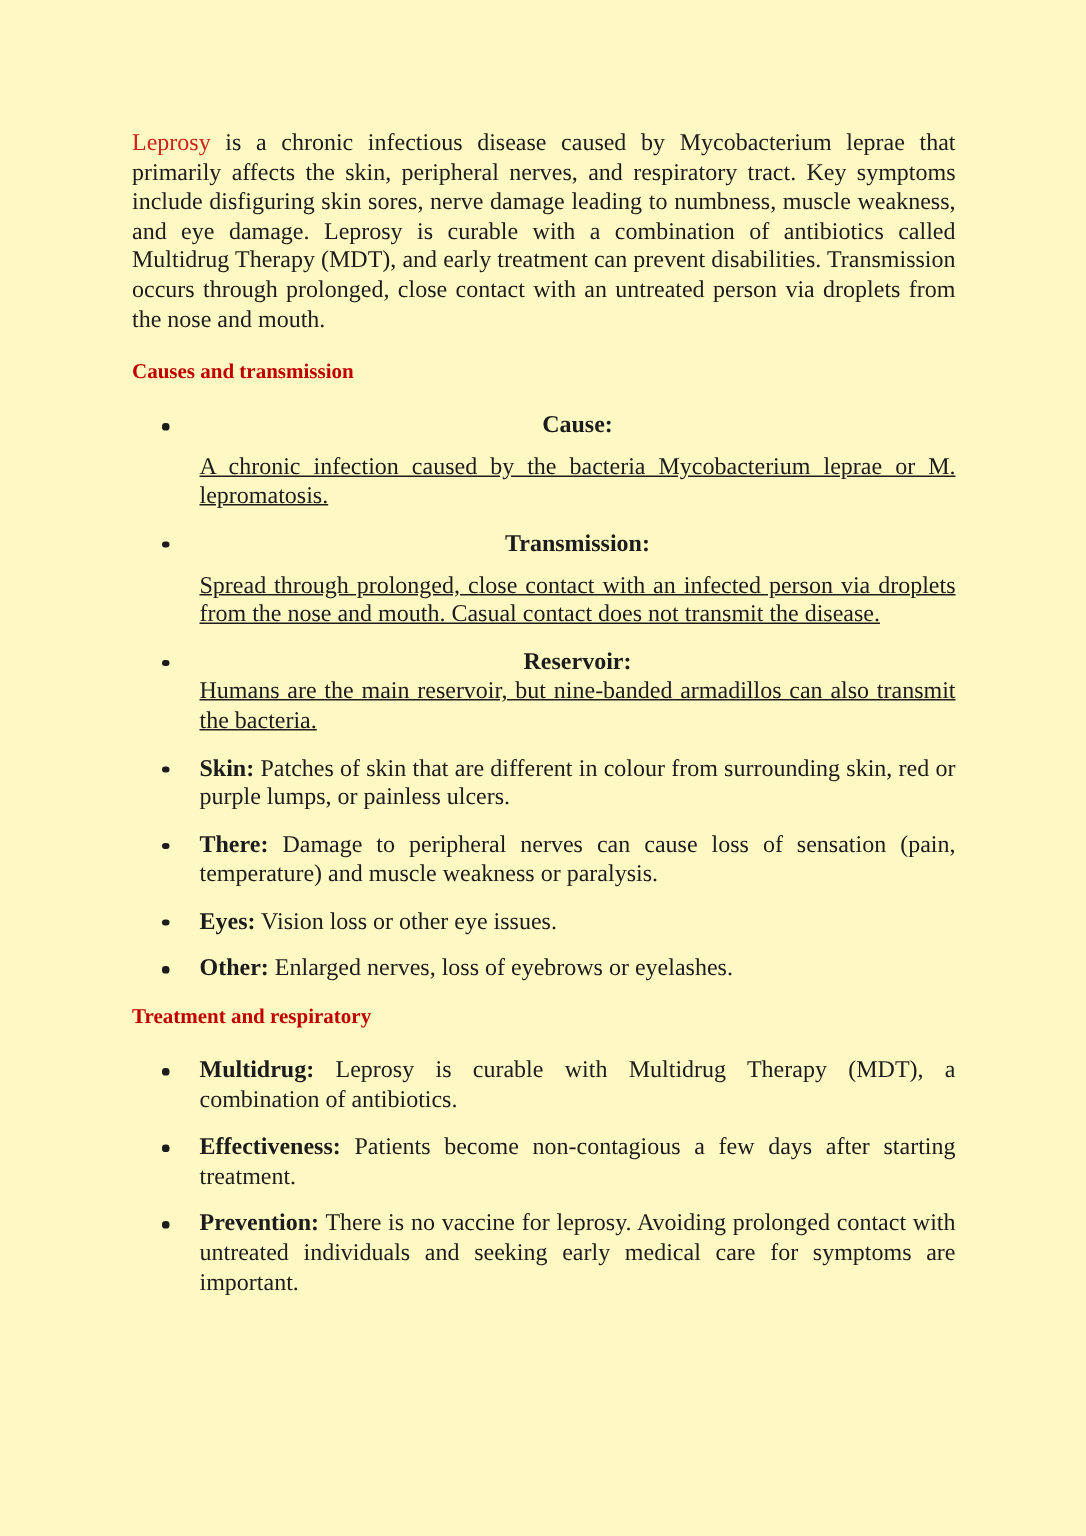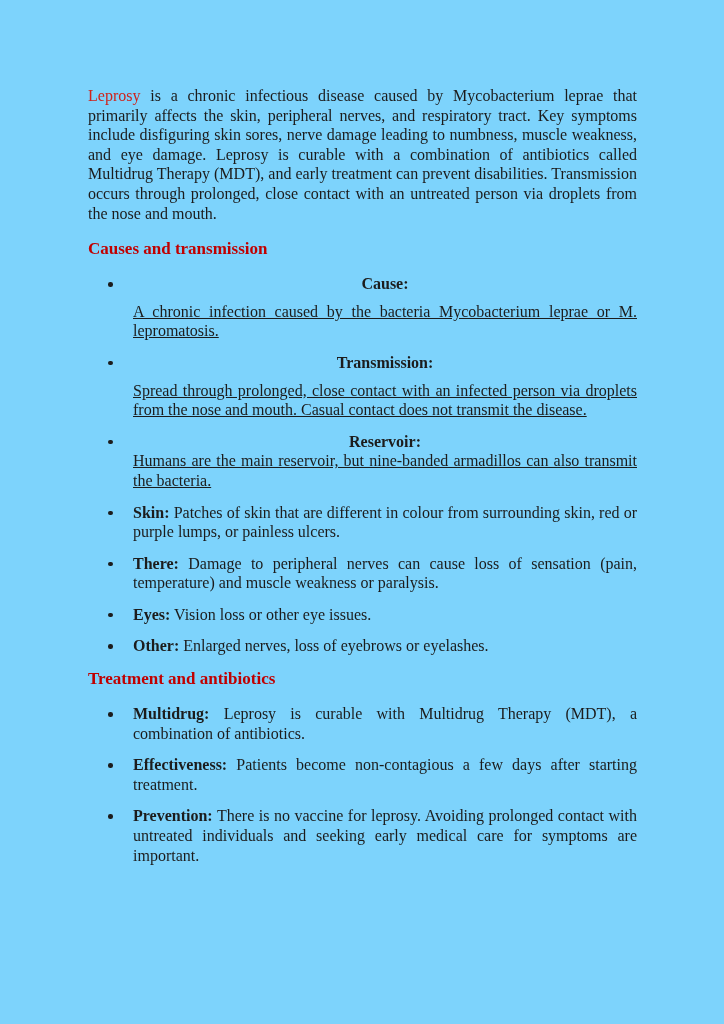--- a/index.html
+++ b/index.html
@@ -11,40 +11,40 @@
     height: 1024px;
     background: #dfe9d7;
     font-family: "Liberation Serif", "DejaVu Serif", serif;
     color: #1c1c1c;
     overflow: hidden;
   }
   .page {
     position: relative;
     width: 724px;
     height: 1024px;
-    background: #7dd3fc;
+    background: #fef9c3;
   }
   .content {
     position: absolute;
     left: 88px;
     top: 86px;
     width: 549px;
     font-size: 16px;
     line-height: 19.6px;
   }
   .intro {
     margin: 0 0 15px 0;
     text-align: justify;
   }
   .lead {
     color: #cf221a;
   }
   section { margin: 0; }
   .heading {
-    font-size: 17px;
+    font-size: 14px;
     line-height: 21px;
     font-weight: bold;
     color: #c00000;
     margin: 0 0 15px 0;
   }
   ul.bullets {
     list-style: none;
     margin: 0;
     padding: 0 0 0 45px;
   }
@@ -108,21 +108,21 @@
         <li>
           <p class="inline"><b class="run-in">Eyes:</b> <span>Vision loss or other eye issues.</span></p>
         </li>
         <li>
           <p class="inline"><b class="run-in">Other:</b> <span>Enlarged nerves, loss of eyebrows or eyelashes.</span></p>
         </li>
       </ul>
     </section>
 
     <section>
-      <h2 class="heading">Treatment and antibiotics</h2>
+      <h2 class="heading">Treatment and respiratory</h2>
       <ul class="bullets">
         <li>
           <p class="inline"><b class="run-in">Multidrug:</b> <span>Leprosy is curable with Multidrug Therapy (MDT), a combination of antibiotics.</span></p>
         </li>
         <li>
           <p class="inline"><b class="run-in">Effectiveness:</b> <span>Patients become non-contagious a few days after starting treatment.</span></p>
         </li>
         <li>
           <p class="inline"><b class="run-in">Prevention:</b> <span>There is no vaccine for leprosy. Avoiding prolonged contact with untreated individuals and seeking early medical care for symptoms are important.</span></p>
         </li>

